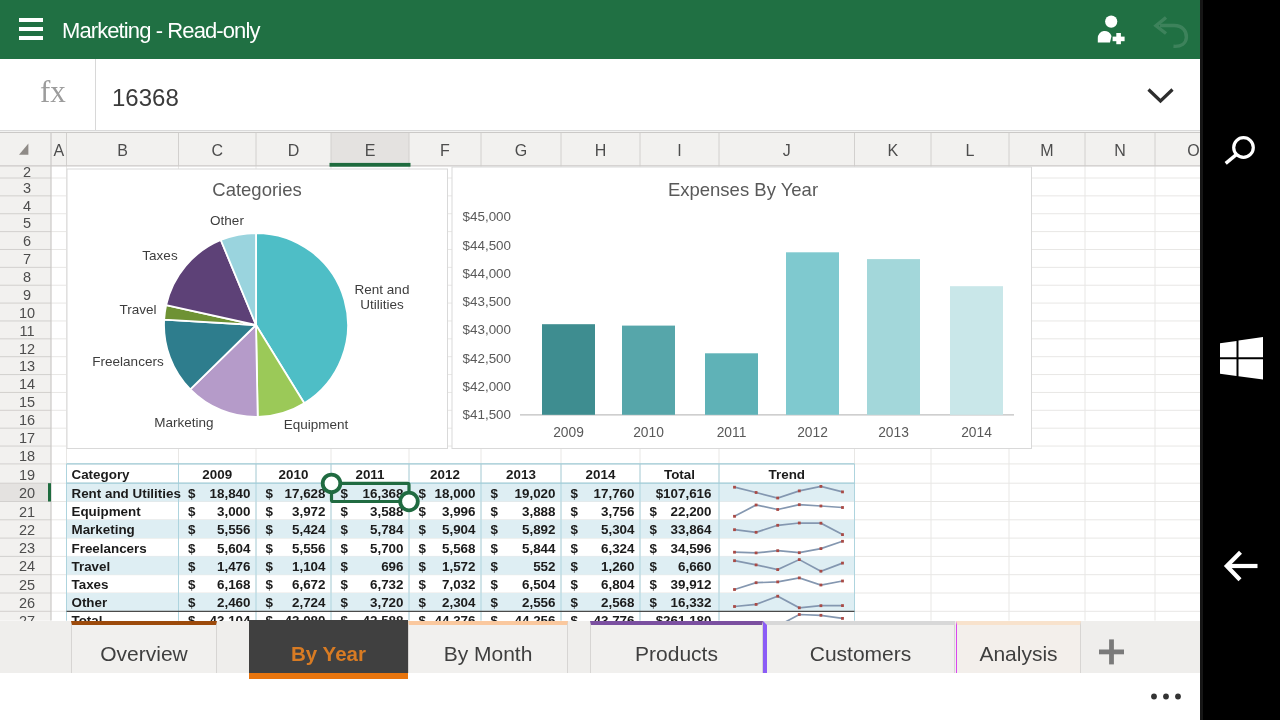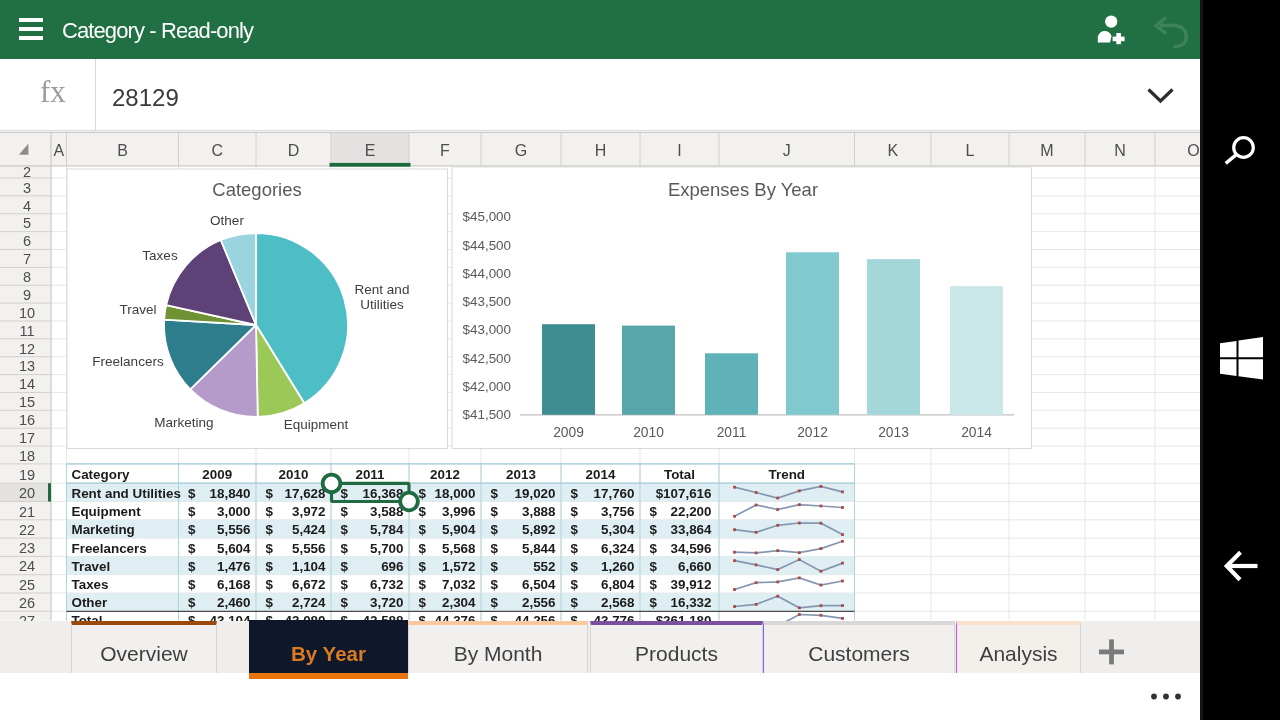--- a/index.html
+++ b/index.html
@@ -295,48 +295,48 @@
 <circle cx="331.5" cy="483.4" r="8.8" fill="#fff" stroke="#206b41" stroke-width="3.8"></circle>
 <circle cx="409" cy="501.5" r="8.8" fill="#fff" stroke="#206b41" stroke-width="3.8"></circle>
 </svg>
 
 <div class="abs" style="left:0;top:0;width:1200px;height:59px;background:#2070433;background:#207043;"></div>
 <div class="abs" style="left:18.7px;top:17.5px;width:24px;height:23px;">
   <div class="abs" style="left:0;top:0;width:24px;height:4.2px;background:#fff;"></div>
   <div class="abs" style="left:0;top:9.3px;width:24px;height:4.2px;background:#fff;"></div>
   <div class="abs" style="left:0;top:18.6px;width:24px;height:4.2px;background:#fff;"></div>
 </div>
-<div class="abs" style="left:62px;top:17.5px;color:#fff;font-size:22px;letter-spacing:-0.9px;">Category - Read-only</div>
+<div class="abs" style="left:62px;top:17.5px;color:#fff;font-size:22px;letter-spacing:-0.9px;">Marketing - Read-only</div>
 <svg class="abs" style="left:0;top:0" width="1200" height="59">
   <circle cx="1111.2" cy="21.6" r="6.1" fill="#fff"></circle>
   <path d="M1097.8,42.6 v-4.5 a7,7 0 0 1 13.7,-2.2 l-1.5,6.7 z" fill="#fff"></path>
   <rect x="1112.6" y="36.6" width="12" height="4.6" fill="#fff"></rect>
   <rect x="1116.3" y="33" width="4.6" height="11.2" fill="#fff"></rect>
   <g opacity="0.13" stroke="#fff" fill="none">
     <path d="M1160,25.5 H1174 C1182.5,25.5 1186.8,31 1186.4,37.5 C1186,43.5 1181,46.8 1173.5,46.3" stroke-width="3.4"></path>
     <path d="M1166,17.5 L1156,25.8 L1166,33.5" stroke-width="3.4"></path>
   </g>
 </svg>
 
 <div class="abs" style="left:0;top:59px;width:1200px;height:71.5px;background:#fff;border-bottom:1.5px solid #dadada;box-sizing:border-box;"></div>
 <div class="abs" style="left:95px;top:59px;width:1px;height:71px;background:#d8d8d8;"></div>
 <div class="abs" style="left:40px;top:74px;color:#9c9c9c;font-family:'Liberation Serif',serif;font-size:31px;">fx</div>
-<div class="abs" style="left:112px;top:84px;color:#3a3a3a;font-size:24px;">28129</div>
+<div class="abs" style="left:112px;top:84px;color:#3a3a3a;font-size:24px;">16368</div>
 <svg class="abs" style="left:0;top:59px" width="1200" height="71">
   <path d="M1148.5,30.5 L1160.5,42 L1172.5,30.5" fill="none" stroke="#2d2d2d" stroke-width="3.2"></path>
 </svg>
 
 <div class="abs" style="left:0;top:620.6px;width:1200px;height:99.4px;background:#fff;"></div>
 <div class="abs" style="left:0;top:620.6px;width:1200px;height:52px;background:#efeeec;"></div>
 <div style="position:absolute;left:71px;top:620.6px;width:146px;height:52px;background:#f1f0ee;border-top:4.8px solid #9c4a0b;border-left:1px solid #d7d5d3;border-right:1px solid #d7d5d3;box-sizing:border-box;color:#3f3f3f;font-size:21px;text-align:center;line-height:57px;">Overview</div>
-<div style="position:absolute;left:408px;top:620.6px;width:180px;height:52px;background:#f1f0ee;border-top:4.8px solid #fac89e;border-left:1px solid #d7d5d3;border-right:1px solid #d7d5d3;box-sizing:border-box;color:#3f3f3f;font-size:21px;text-align:center;line-height:57px;">By Month</div>
+<div style="position:absolute;left:408px;top:620.6px;width:160px;height:52px;background:#f1f0ee;border-top:4.8px solid #fac89e;border-left:1px solid #d7d5d3;border-right:1px solid #d7d5d3;box-sizing:border-box;color:#3f3f3f;font-size:21px;text-align:center;line-height:57px;">By Month</div>
 <div style="position:absolute;left:590px;top:620.6px;width:173px;height:52px;background:#f1f0ee;border-top:4.8px solid #7b50a0;border-left:1px solid #d7d5d3;border-right:1px solid #d7d5d3;box-sizing:border-box;color:#3f3f3f;font-size:21px;text-align:center;line-height:57px;">Products</div>
-<div style="position:absolute;left:763px;top:620.6px;width:192px;height:52px;background:#f1f0ee;border-top:4.8px solid #d8d8d8;border-left:1px solid #8b5cf6;border-right:1px solid #d7d5d3;box-sizing:border-box;color:#3f3f3f;font-size:21px;text-align:center;line-height:57px;">Customers</div>
+<div style="position:absolute;left:763px;top:620.6px;width:192px;height:52px;background:#f1f0ee;border-top:4.8px solid #d8d8d8;border-left:4px solid #8b5cf6;border-right:1px solid #d7d5d3;box-sizing:border-box;color:#3f3f3f;font-size:21px;text-align:center;line-height:57px;">Customers</div>
 <div style="position:absolute;left:956px;top:620.6px;width:125px;height:52px;background:#f3efeb;border-top:4.8px solid #f8e2cc;border-left:1px solid #d946ef;border-right:1px solid #d7d5d3;box-sizing:border-box;color:#3f3f3f;font-size:21px;text-align:center;line-height:57px;">Analysis</div>
-<div class="abs" style="left:249px;top:620px;width:159px;height:52.5px;background:#0f172a;border-bottom:6px solid #e8750e;box-sizing:content-box;color:#d87b23;font-size:20.5px;font-weight:bold;text-align:center;line-height:67px;">By Year</div>
+<div class="abs" style="left:249px;top:620px;width:159px;height:52.5px;background:#404040;border-bottom:6px solid #e8750e;box-sizing:content-box;color:#d87b23;font-size:20.5px;font-weight:bold;text-align:center;line-height:67px;">By Year</div>
 <svg class="abs" style="left:0;top:620.6px" width="1200" height="100">
   <rect x="1099" y="28.5" width="25" height="4.8" fill="#7a7a7a"></rect>
   <rect x="1109.1" y="18.4" width="4.8" height="25" fill="#7a7a7a"></rect>
   <circle cx="1154" cy="75.5" r="2.9" fill="#333"></circle>
   <circle cx="1166" cy="75.5" r="2.9" fill="#333"></circle>
   <circle cx="1178" cy="75.5" r="2.9" fill="#333"></circle>
 </svg>
 
 <div class="abs" style="left:1200px;top:0;width:80px;height:720px;background:#000;border-left:3px solid #161616;box-sizing:border-box;"></div>
 <svg class="abs" style="left:1200px;top:0" width="80" height="720">

